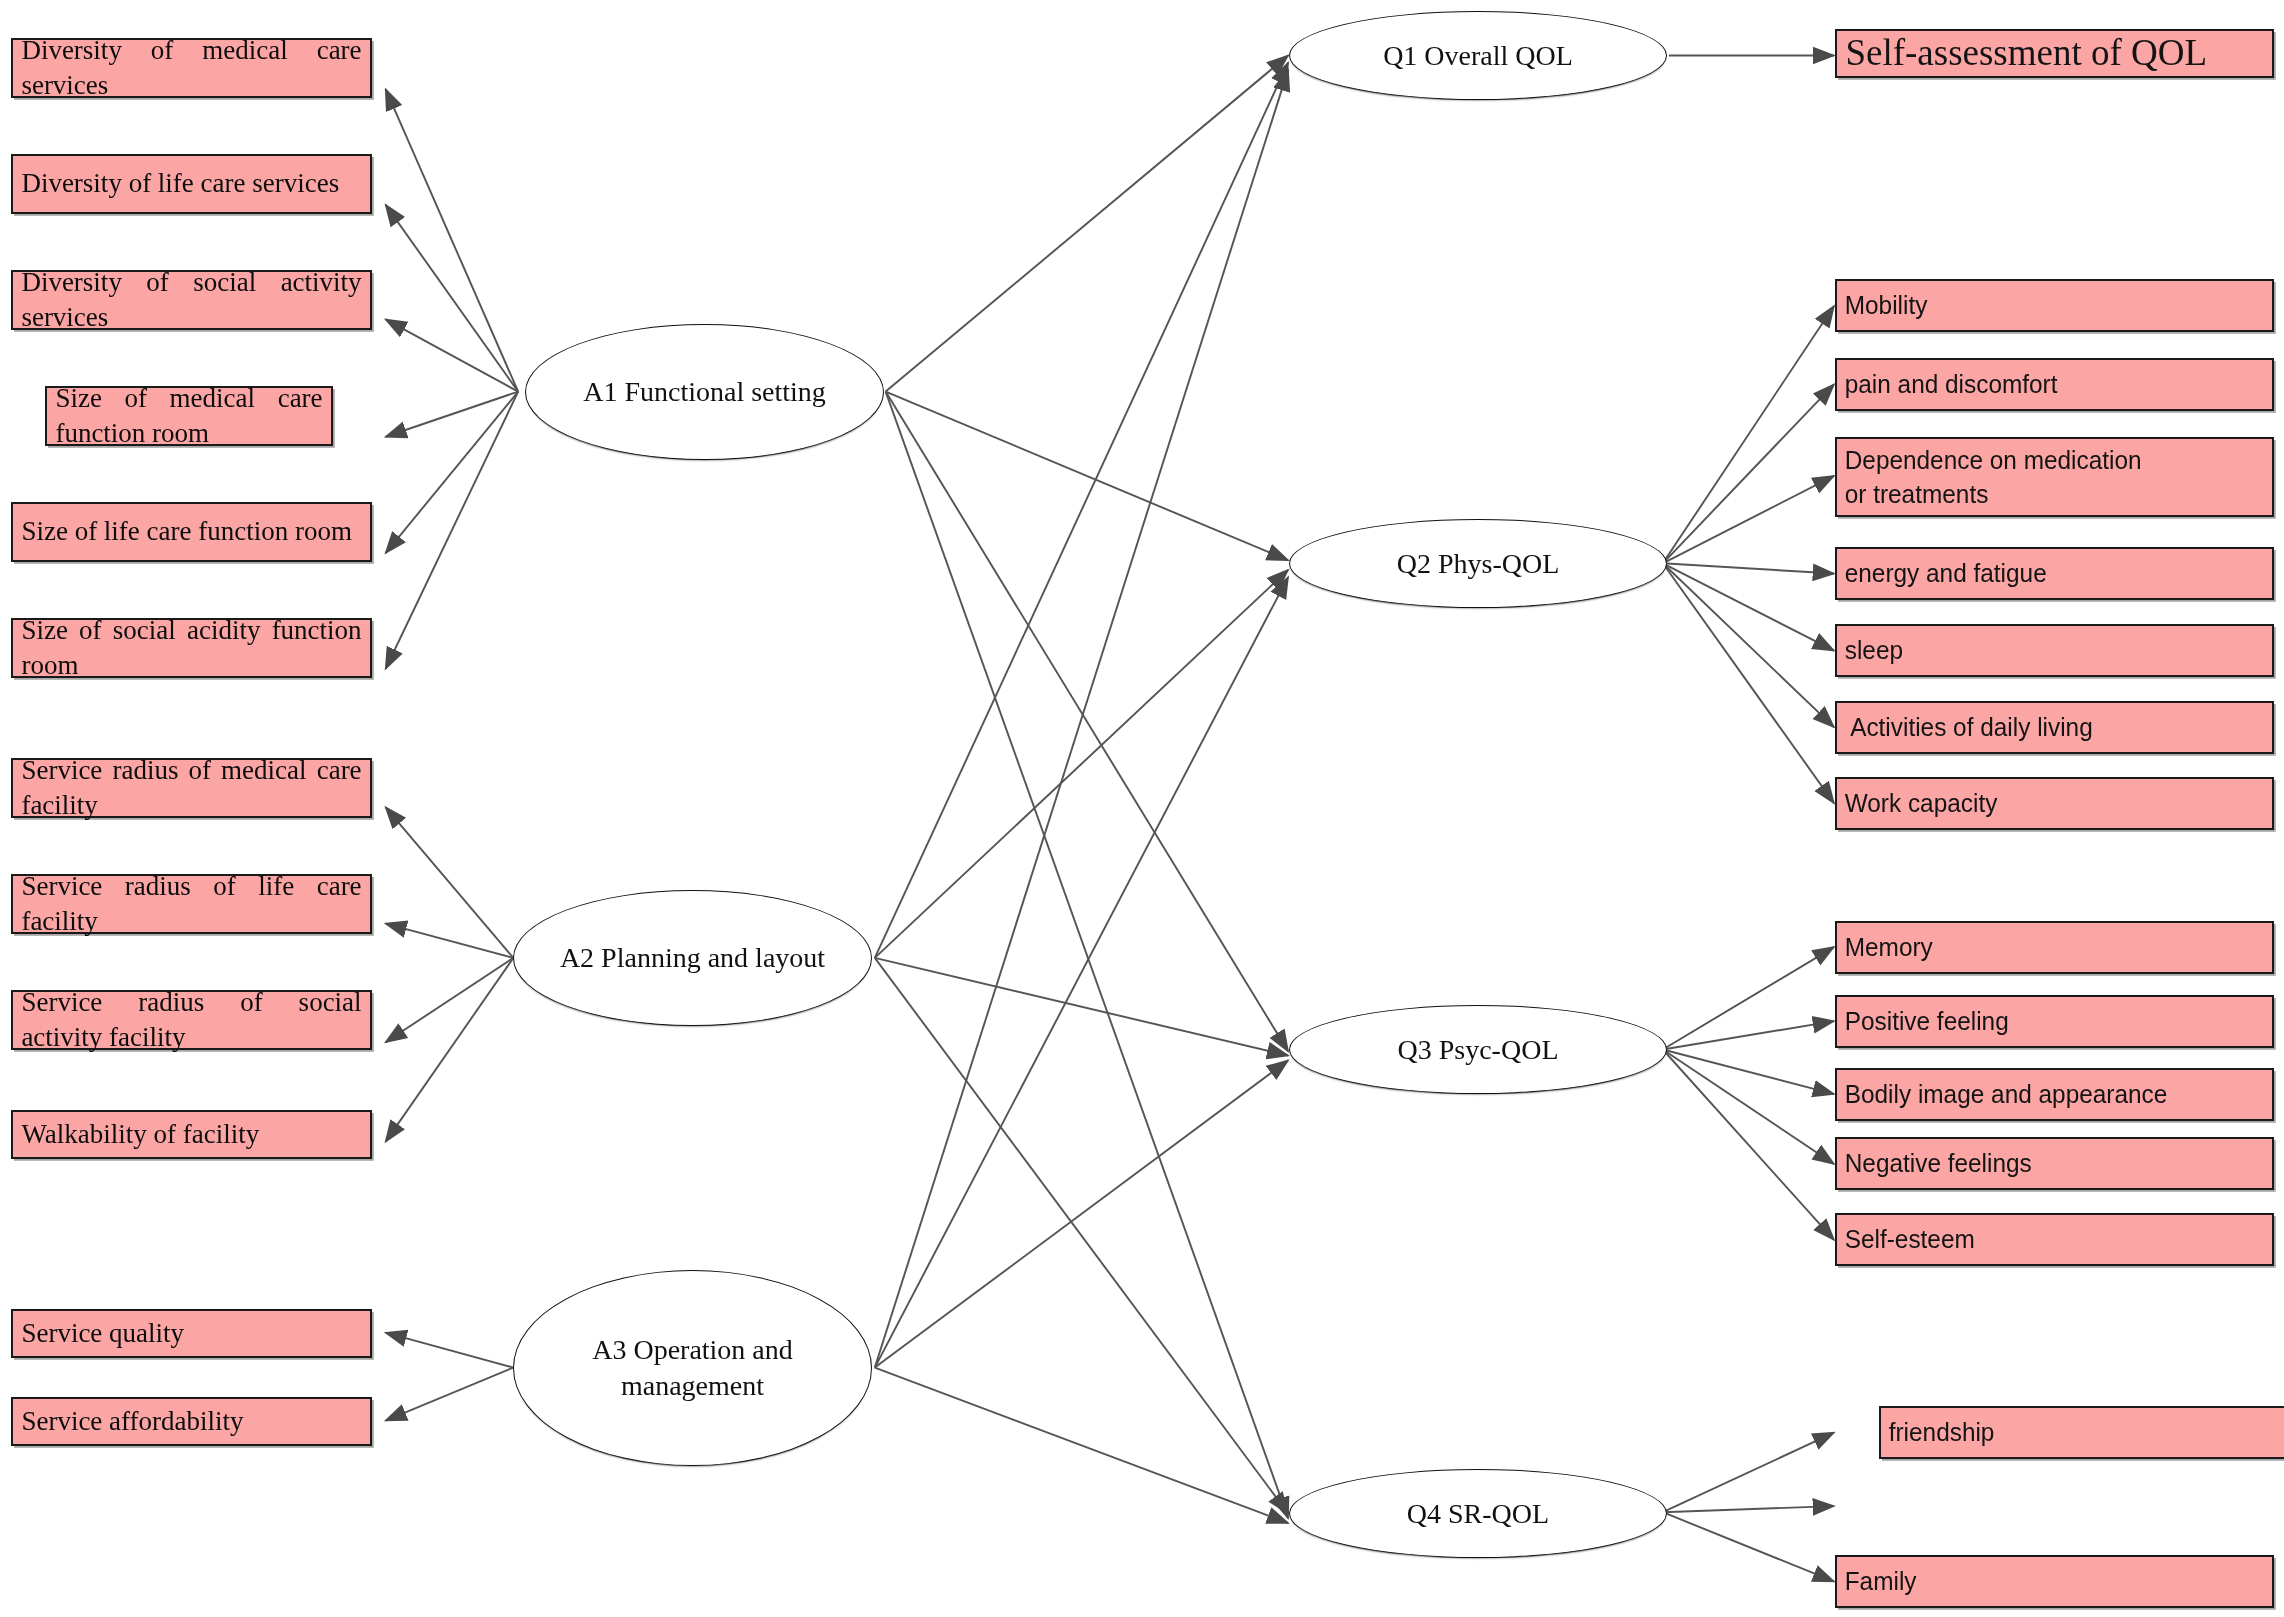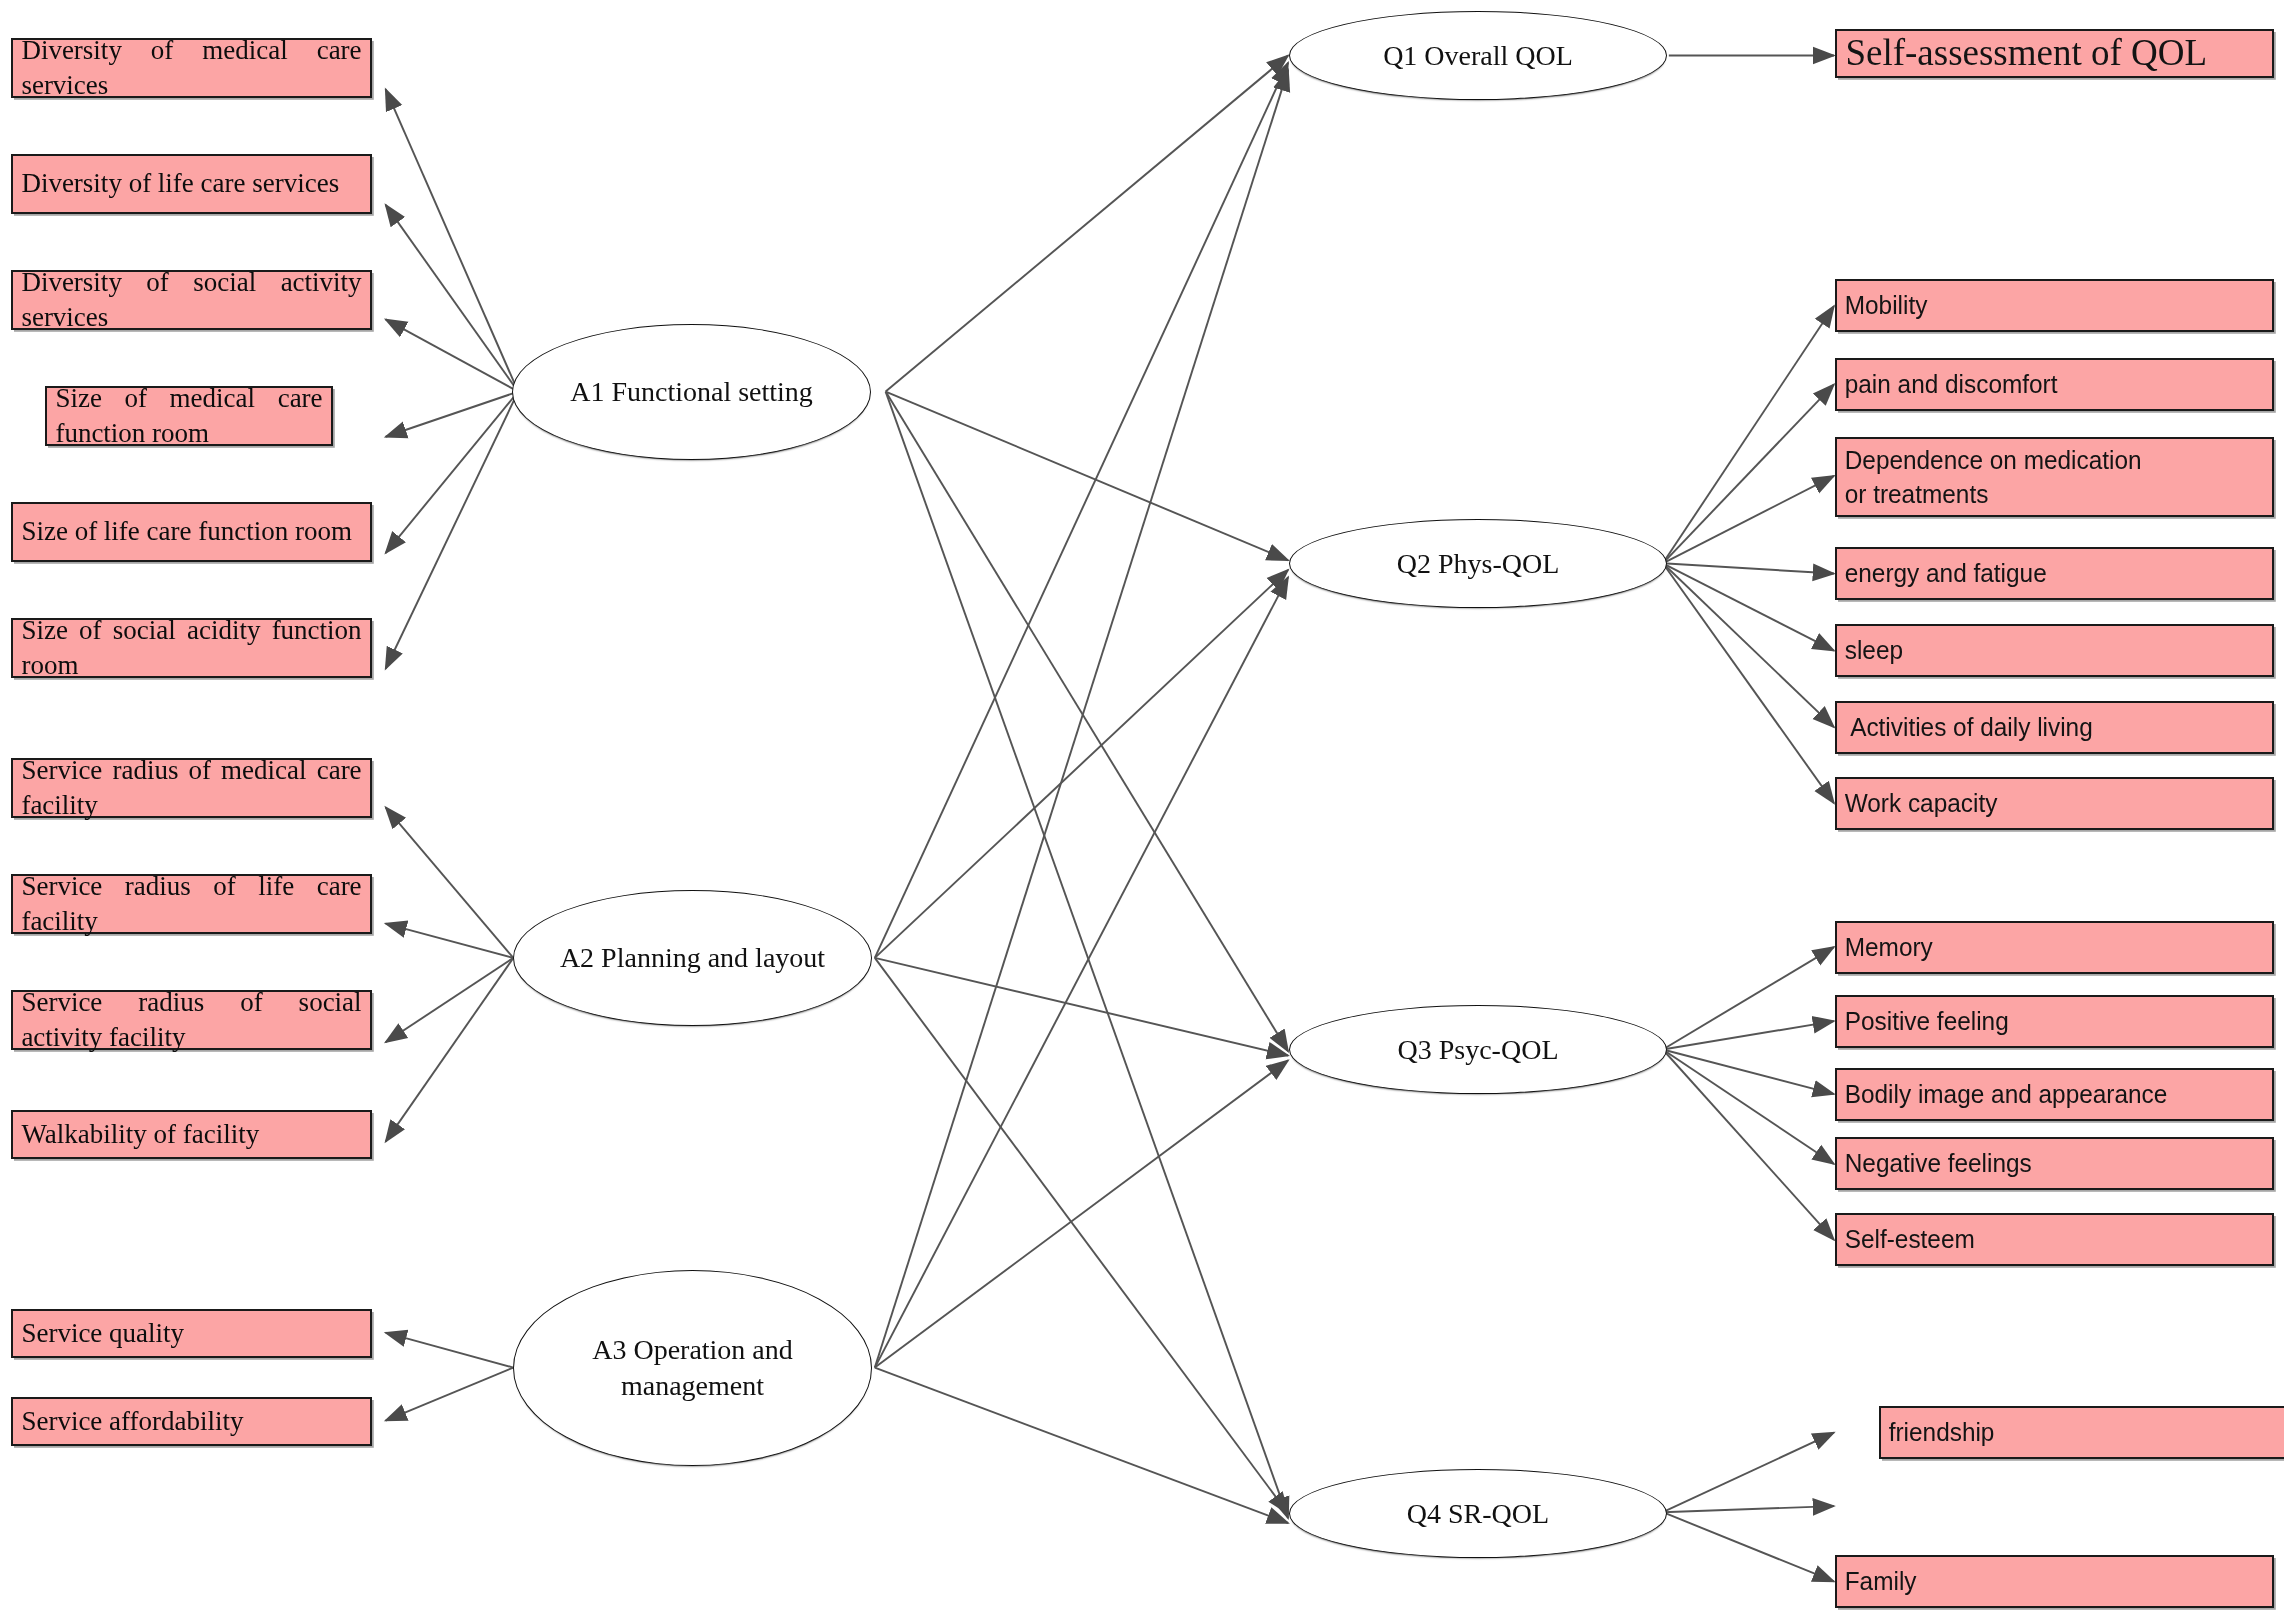--- a/index.html
+++ b/index.html
@@ -148,21 +148,21 @@
     <div class="txt">Walkability of facility</div>
   </div>
 
   <div class="node-box serif-box single" style="left:11px;top:1309px;width:361px;height:49px;">
     <div class="txt">Service quality</div>
   </div>
   <div class="node-box serif-box single" style="left:11px;top:1397px;width:361px;height:49px;">
     <div class="txt">Service affordability</div>
   </div>
 
-  <div class="ellipse-node" style="left:512px;top:324px;width:359px;height:136px;">
+  <div class="ellipse-node" style="left:525px;top:324px;width:359px;height:136px;">
     <div class="etxt">A1 Functional setting</div>
   </div>
   <div class="ellipse-node" style="left:513px;top:890px;width:359px;height:136px;">
     <div class="etxt">A2 Planning and layout</div>
   </div>
   <div class="ellipse-node" style="left:513px;top:1270px;width:359px;height:196px;">
     <div class="etxt">A3 Operation and management</div>
   </div>
 
   <div class="ellipse-node" style="left:1289px;top:11px;width:378px;height:89px;">

